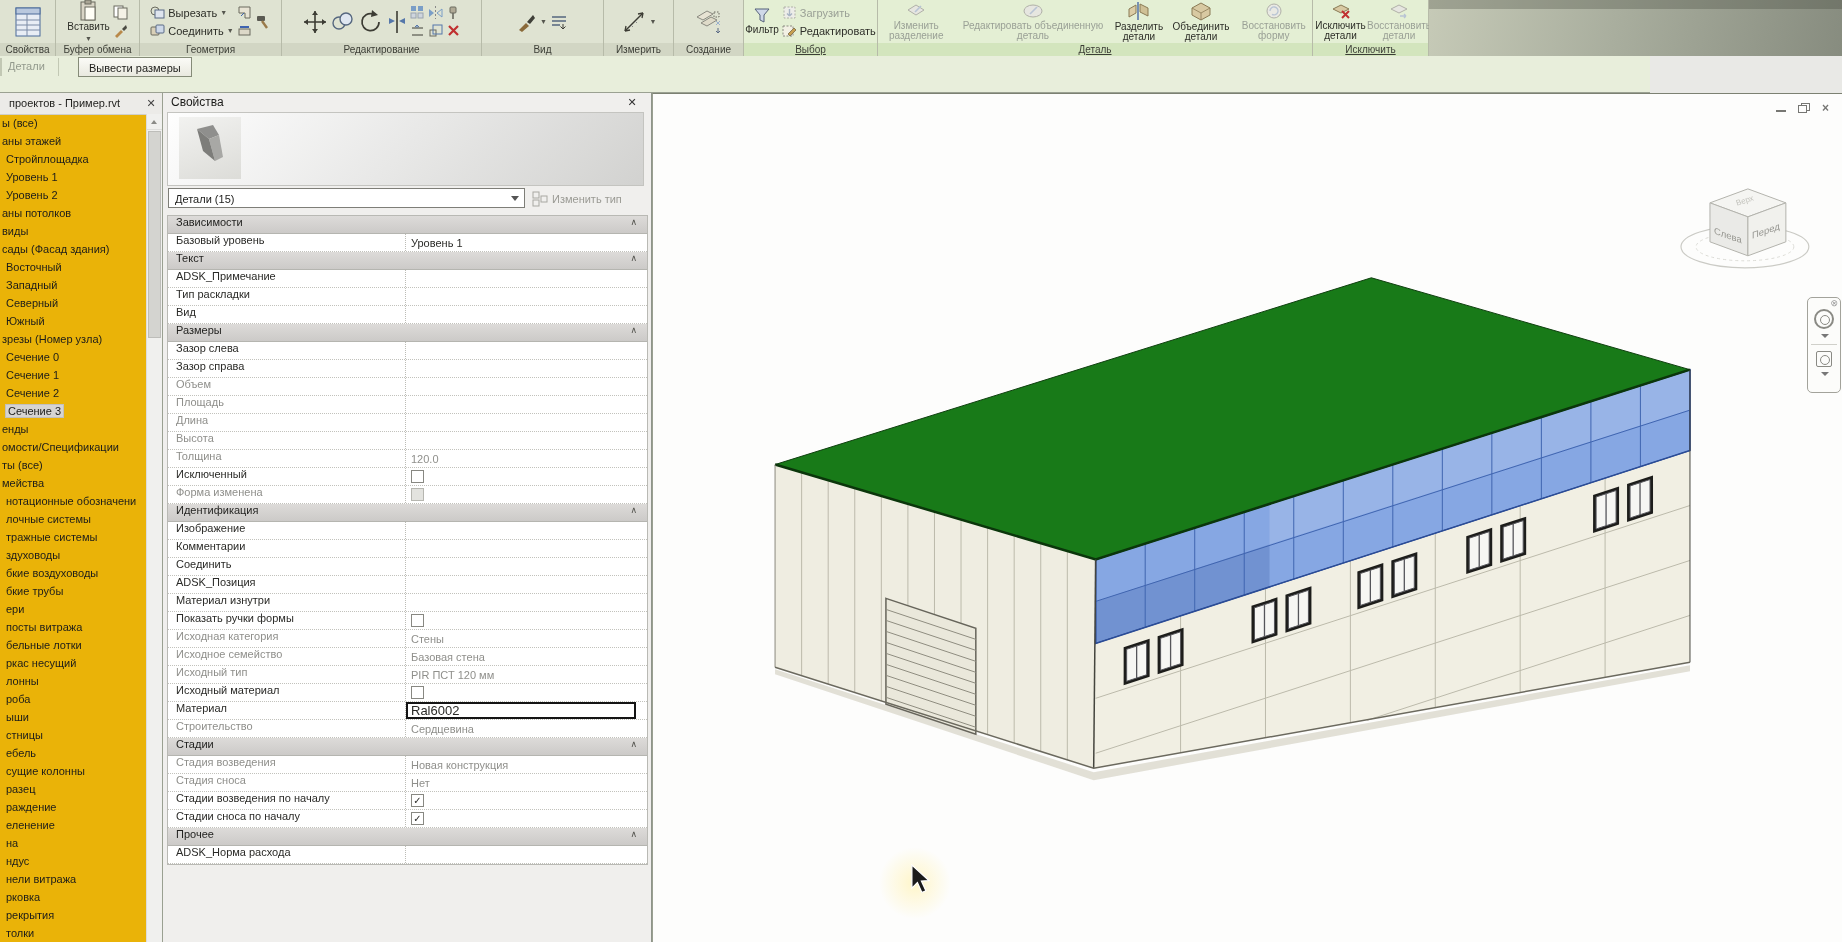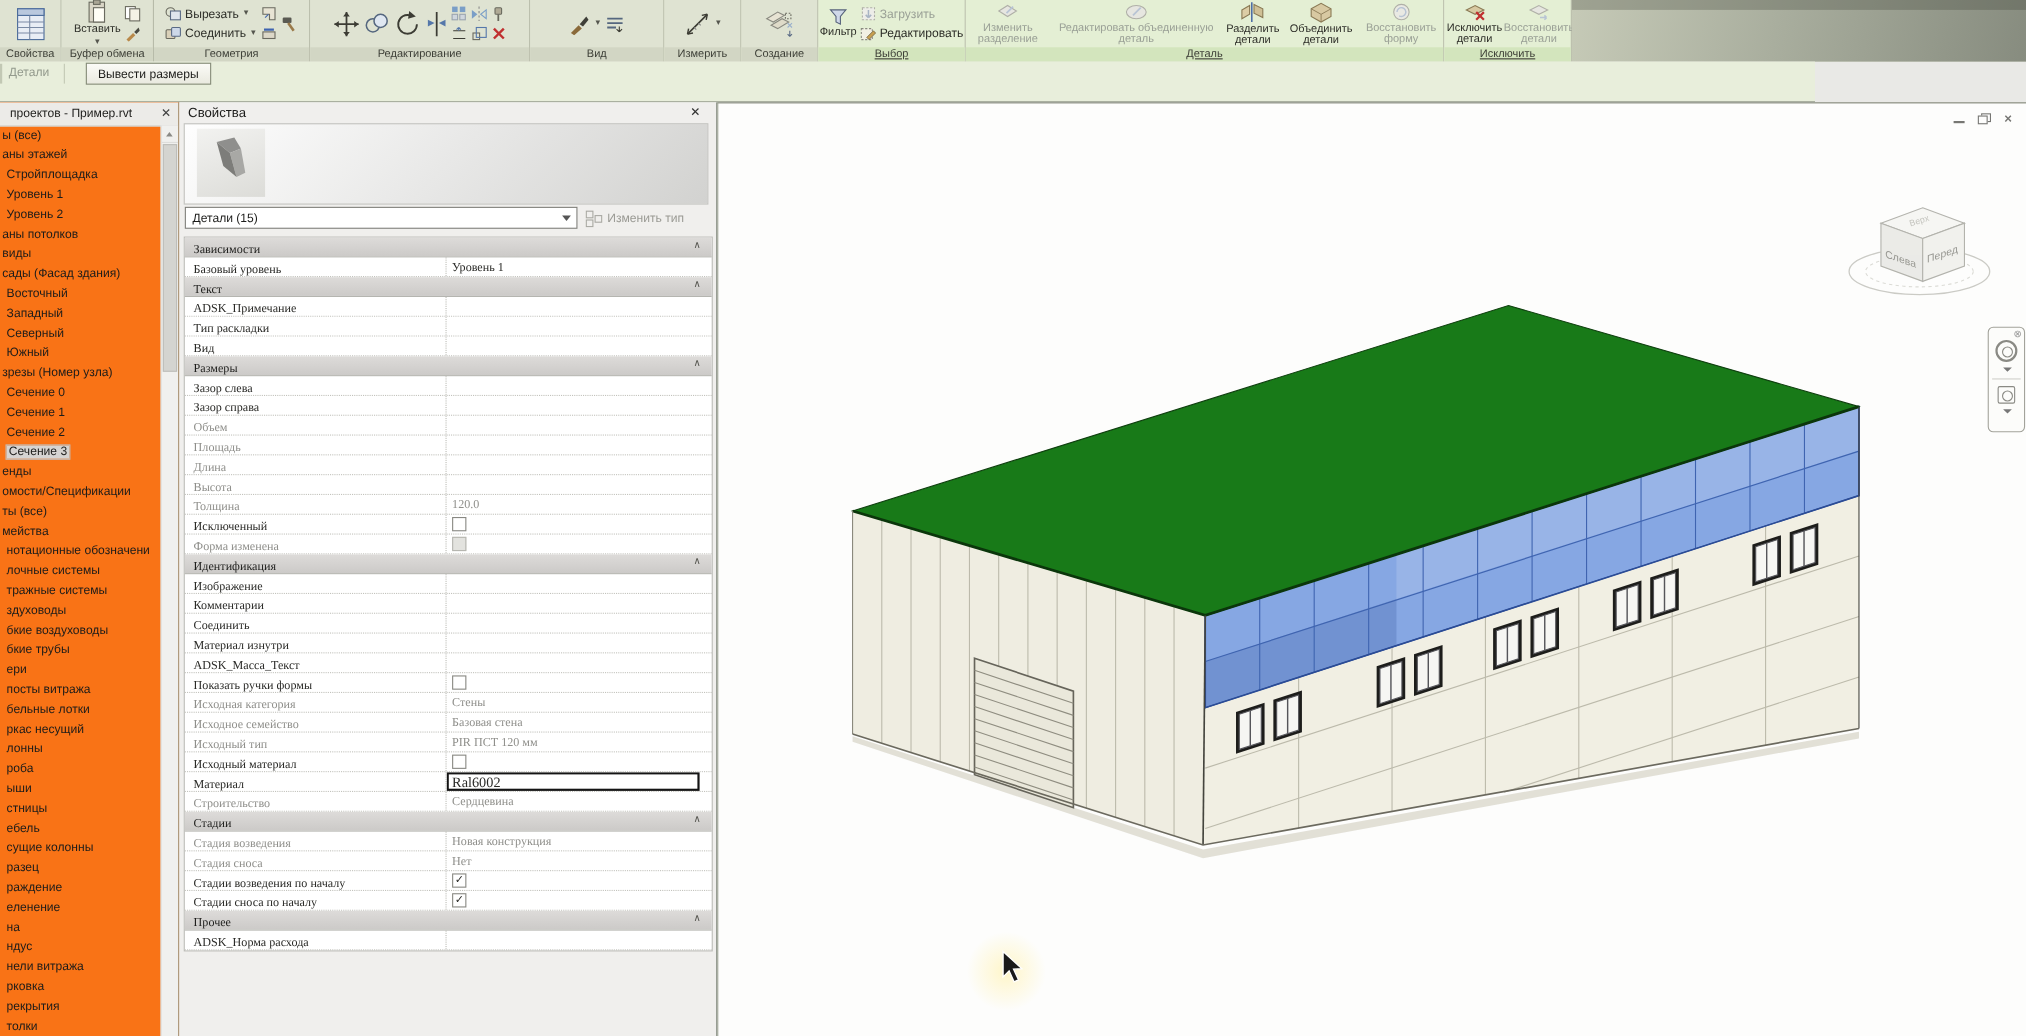--- a/index.html
+++ b/index.html
@@ -31,21 +31,21 @@
   
   #optbar{position:absolute;left:0;top:56px;width:1650px;height:37px;background:#e8eedb;
           box-sizing:border-box;border-bottom:1px solid #9ba192;}
   #optbar .ctxlab{position:absolute;left:8px;top:4px;font-size:11px;color:#939a8d;}
   #optbar .vline{position:absolute;left:58px;top:2px;height:18px;width:1px;background:#c2c8b4;}
   #optbar .vline2{position:absolute;left:0px;top:2px;height:18px;width:2px;background:#c2c8b4;}
   #showdim{position:absolute;left:78px;top:1px;height:20px;padding:0 10px;
            font-size:11px;color:#1d1d1a;line-height:20px;
            background:linear-gradient(#fbfbf7,#e9e9df);border:1px solid #858b78;box-sizing:border-box;}
   
-  #browser{position:absolute;left:0;top:93px;width:163px;height:849px;background:#f97316;
+  #browser{position:absolute;left:0;top:93px;width:163px;height:849px;background:#eab308;
            box-sizing:border-box;border-right:1px solid #9aa091;overflow:hidden;}
   #btitle{position:relative;height:21px;background:#eceBE8;background:#ecebe8;
           border-bottom:1px solid #cfcfca;font-size:11px;color:#1e1e1c;line-height:21px;
           padding-left:9px;white-space:nowrap;}
   #btitle .bx{position:absolute;right:4px;top:3px;width:14px;height:14px;font-size:11px;
               line-height:14px;text-align:center;color:#444;}
   #btree{position:absolute;left:0;top:21px;right:15px;bottom:0;overflow:hidden;}
   .titem{height:18px;line-height:18px;font-size:11px;color:#1c1c1a;white-space:nowrap;padding-left:2px;}
   .titem.lv1{padding-left:6px;}
   .titem.sel span{background:#d6d4d2;outline:1px solid #c2c0be;padding:0 2px;}
@@ -65,21 +65,21 @@
   #pthumb{position:absolute;left:11px;top:4px;width:62px;height:62px;
           background:linear-gradient(160deg,#f2f2f0,#dcdcd8);}
   #pselrow{position:absolute;left:4px;top:95px;width:481px;height:22px;}
   #ptype{position:absolute;left:1px;top:0;width:357px;height:20px;border:1px solid #7e7e78;background:#fff;
          font-size:11px;color:#1c1c1a;line-height:20px;padding-left:6px;box-sizing:border-box;}
   #ptype .dda{position:absolute;right:5px;top:7px;border-left:4px solid transparent;border-right:4px solid transparent;border-top:5px solid #555;}
   #edittype{position:absolute;left:365px;top:0;height:22px;display:flex;align-items:center;gap:4px;
             font-size:11px;color:#9a9a94;white-space:nowrap;}
   #pgrid{position:absolute;left:4px;top:122px;width:481px;background:#fff;border:1px solid #b9b9b4;box-sizing:border-box;}
   .prow{display:flex;height:18px;box-sizing:border-box;border-bottom:1px dotted #c2c2bc;
-        font-size:11px;color:#2a2a27;align-items:flex-end;font-family:Liberation Serif, serif;}
+        font-size:11px;color:#2a2a27;align-items:flex-start;}
   .prow .plab{width:237px;flex:0 0 237px;padding-left:8px;box-sizing:border-box;white-space:nowrap;overflow:hidden;}
   .prow .pval{flex:1;border-left:1px dotted #bcbcb6;padding-left:5px;height:100%;display:flex;align-items:center;white-space:nowrap;overflow:hidden;}
   .prow.dis{color:#8f8f8b;}
   .prow.psec{background:linear-gradient(#dddbd9,#ccCAc8);background:linear-gradient(#dddbd9,#cccac8);
              border-bottom:1px solid #b5b5b0;color:#1f1f1d;position:relative;}
   .prow.psec .plab{width:auto;flex:1;}
   .prow.psec .chev{position:absolute;right:10px;top:1px;font-size:9px;color:#55554f;}
   .cbx{width:11px;height:11px;border:1px solid #88888200;border:1px solid #888882;background:#fff;
        font-size:10px;line-height:11px;text-align:center;color:#2a2a27;display:inline-block;}
   .cbx.cbd{background:#e3e3df;border-color:#b6b6b0;}
@@ -628,25 +628,25 @@
       </div>
       <div class="prow">
         <span class="plab">Комментарии</span>
         <span class="pval"></span>
       </div>
       <div class="prow">
         <span class="plab">Соединить</span>
         <span class="pval"></span>
       </div>
       <div class="prow">
+        <span class="plab">ADSK_Позиция</span>
+        <span class="pval"></span>
+      </div>
+      <div class="prow">
         <span class="plab">Материал изнутри</span>
-        <span class="pval"></span>
-      </div>
-      <div class="prow">
-        <span class="plab">ADSK_Масса_Текст</span>
         <span class="pval"></span>
       </div>
       <div class="prow">
         <span class="plab">Показать ручки формы</span>
         <span class="pval">
           <span class="cbx"></span>
         </span>
       </div>
       <div class="prow dis">
         <span class="plab">Исходная категория</span>

